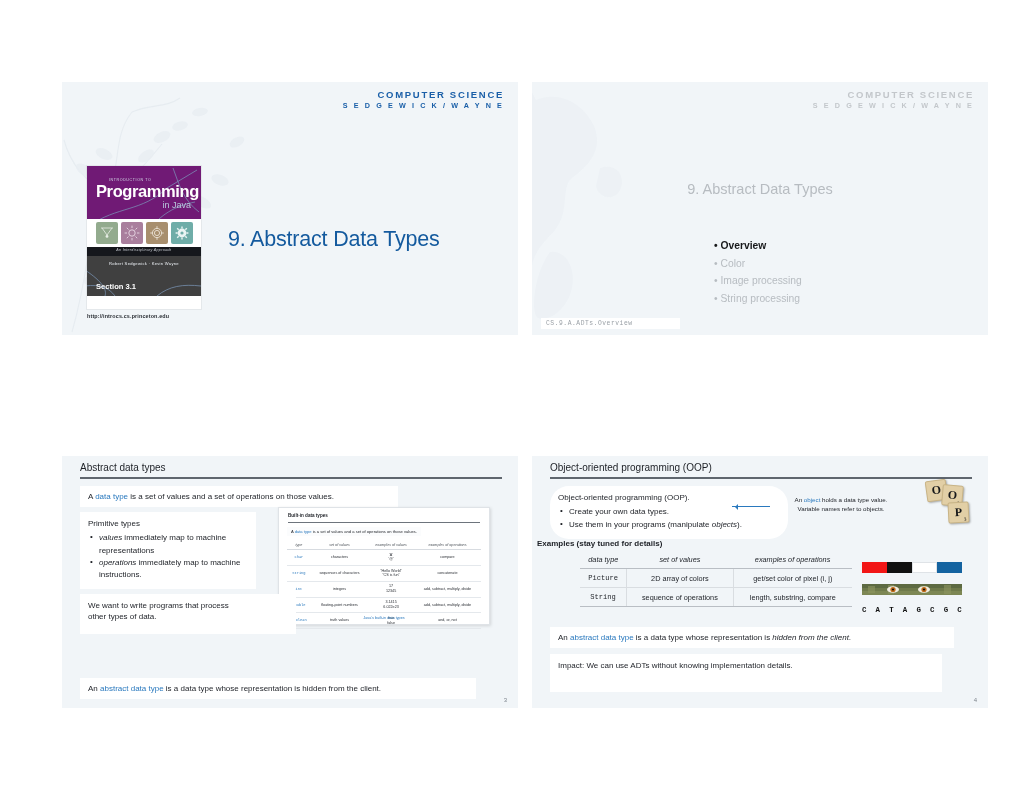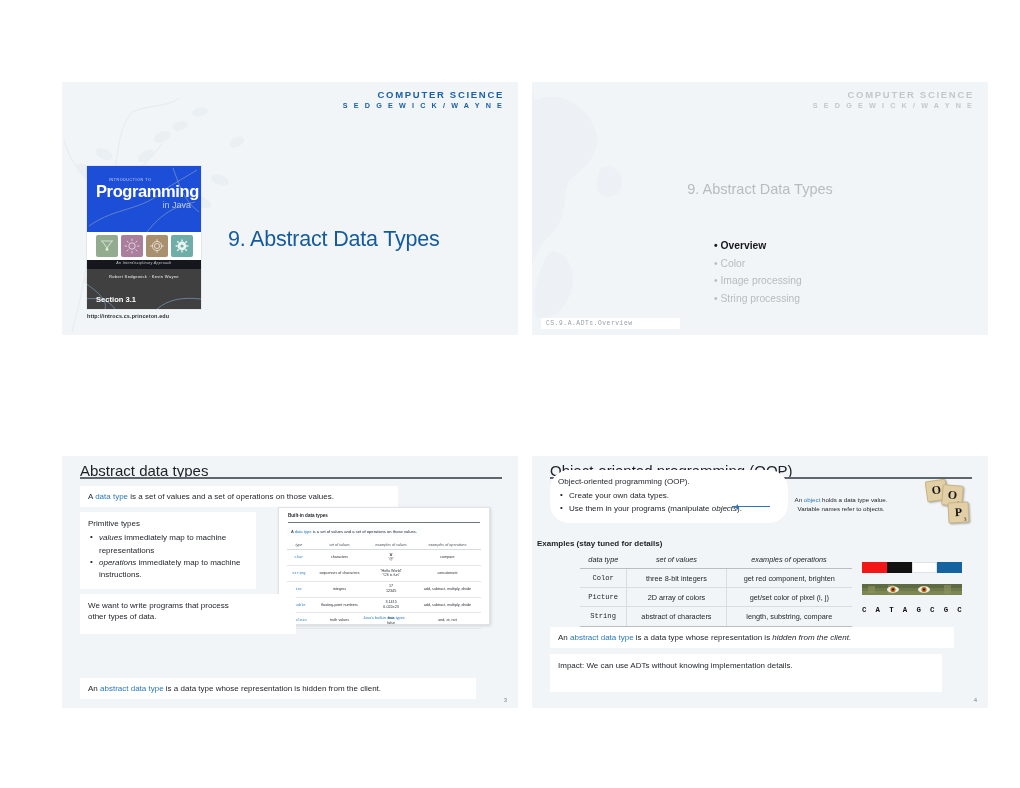--- a/index.html
+++ b/index.html
@@ -19,21 +19,21 @@
   .cs-head{position:absolute;right:14px;top:8px;text-align:right;line-height:1.15;}
   .cs-head .l1{font-size:9.5px;font-weight:bold;letter-spacing:1.7px;}
   .cs-head .l2{font-size:7.2px;font-weight:bold;letter-spacing:2.1px;margin-top:1px;}
   .cs-blue .l1{color:#1a5fa8;}
   .cs-blue .l2{color:#1a5fa8;}
   .cs-grey .l1{color:#c3c7cb;}
   .cs-grey .l2{color:#c3c7cb;}
 
   
   .book{position:absolute;left:25px;top:84px;width:114px;height:143px;background:#ffffff;box-shadow:0 0 0 1px rgba(0,0,0,.05);}
-  .book-top{position:relative;height:66px;background:#1d4ed8;overflow:hidden;}
+  .book-top{position:relative;height:53px;background:#701a75;overflow:hidden;}
   .book-top .squiggle{position:absolute;inset:0;}
   .book-introtxt{position:absolute;left:22px;top:12px;font-size:3.6px;letter-spacing:.6px;color:#d5dfea;}
   .book-prog{position:absolute;left:9px;top:16px;font-size:16.5px;font-weight:bold;color:#ffffff;letter-spacing:-.4px;}
   .book-java{position:absolute;right:10px;top:34px;font-size:9px;color:#b9cadd;}
   .book-icons{height:28px;background:#ffffff;display:flex;align-items:center;justify-content:center;gap:3px;}
   .book-icons .ic{width:22px;height:22px;border-radius:2px;display:flex;align-items:center;justify-content:center;}
   .book-icons .ic svg{display:block;}
   .book-band{height:9px;background:#15171c;position:relative;}
   .book-band span{position:absolute;left:0;right:0;top:1px;text-align:center;font-size:3.6px;color:#c9cdd3;font-style:italic;letter-spacing:.3px;}
   .book-bot{position:relative;height:40px;background:#404040;overflow:hidden;}
@@ -43,21 +43,21 @@
 
   .s1-title{position:absolute;left:166px;top:145px;font-size:21.5px;color:#145a9e;letter-spacing:-.2px;}
 
   
   .s2-title{position:absolute;left:0;right:0;top:99px;text-align:center;font-size:14.5px;color:#b7bcc1;}
   .s2-list{position:absolute;left:182px;top:132px;font-size:10.3px;color:#b7bcc1;line-height:1.72;}
   .s2-list .b{color:#17181a;font-weight:bold;margin-top:23px;}
   .s2-foot{position:absolute;left:9px;bottom:6px;background:#ffffff;padding:2px 6px 2px 5px;font-family:"Liberation Mono",monospace;font-size:6.3px;color:#9aa0a6;letter-spacing:.55px;min-width:128px;}
 
   
-  .c-title{position:absolute;left:18px;top:6px;font-size:15px;color:#1d2026;}
+  .c-title{position:absolute;left:18px;top:6px;font-size:10px;color:#1d2026;}
   .c-rule{position:absolute;left:18px;right:16px;top:21px;height:2px;background:#5f666e;}
   .c-pg{position:absolute;right:11px;bottom:5px;font-size:6px;color:#7e858d;}
 
   .wbox{position:absolute;background:#ffffff;}
   .blue{color:#2a79be;}
   .ital{font-style:italic;}
   .bld{font-weight:bold;}
 
   .line{font-size:8px;color:#1d2026;line-height:1.42;}
   .bul{font-size:8px;color:#1d2026;line-height:1.52;}
@@ -306,21 +306,21 @@
       </div>
     </div>
 
     <div class="c-pg">3</div>
   </div>
 
   <div class="slide row2 colR">
     <div class="c-title">Object-oriented programming (OOP)</div>
     <div class="c-rule"></div>
 
-    <div class="wbox" style="left:18px;top:14px;width:222px;padding:6px 8px 8px;border-radius:19px;">
+    <div class="wbox" style="left:18px;top:30px;width:222px;padding:6px 8px 8px;border-radius:19px;">
       <div class="line blue" style="margin-bottom:3px;">Object-oriented programming (OOP).</div>
       <div class="bul" id="oopBullets">
           <div>Create your own data types.</div>
           <div>Use them in your programs (manipulate <span class="ital">objects</span>).</div>
         </div>
     </div>
 
     <div class="leader"></div>
     <div class="ann">
       <div>
@@ -349,32 +349,27 @@
     <table class="t4">
       <thead>
           <tr id="t4Head">
             <th>data type</th>
             <th>set of values</th>
             <th>examples of operations</th>
           </tr>
         </thead>
       <tbody id="t4Body">
           <tr>
-            <td>Color</td>
-            <td>three 8-bit integers</td>
-            <td>get red component, brighten</td>
-          </tr>
-          <tr>
             <td>Picture</td>
             <td>2D array of colors</td>
             <td>get/set color of pixel (i, j)</td>
           </tr>
           <tr>
             <td>String</td>
-            <td>abstract of characters</td>
+            <td>sequence of operations</td>
             <td>length, substring, compare</td>
           </tr>
         </tbody>
     </table>
 
     <div class="sw-wrap">
       <div class="sw-row" id="swRow">
           <div class="sw" style="background: rgb(242, 22, 22);"></div>
           <div class="sw" style="background: rgb(17, 17, 17);"></div>
           <div class="sw" style="background: rgb(255, 255, 255); box-shadow: rgb(223, 227, 231) 0px 0px 0px 1px inset;"></div>

